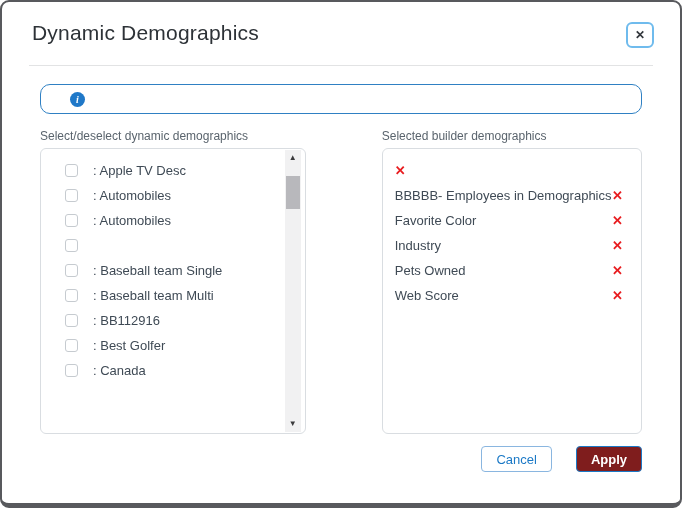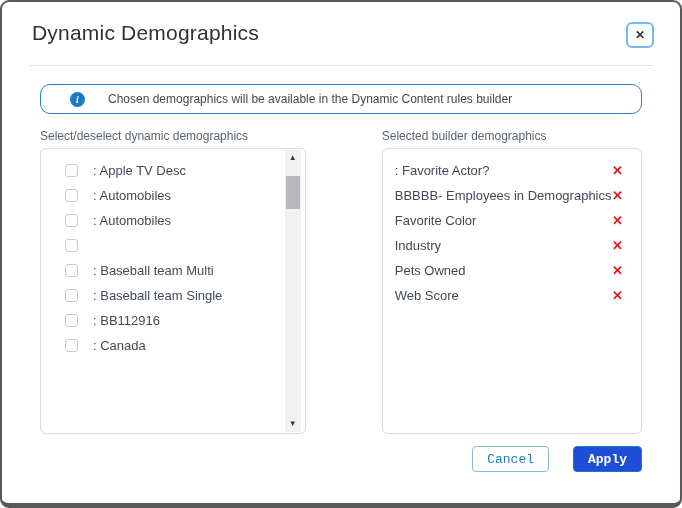--- a/index.html
+++ b/index.html
@@ -88,42 +88,41 @@
     background: #b8b8bc; cursor: grab;
   }
 
   
   .footer {
     display: flex; justify-content: flex-end; align-items: center;
     margin: 12px 38px 0 0; gap: 24px;
   }
   .btn {
     height: 26px; padding: 0 14px; font-size: 13px; border-radius: 4px;
-    cursor: pointer; font-family: Liberation Mono, monospace;
+    cursor: pointer; font-family: Liberation Sans, sans-serif;
   }
   .btn-cancel { background: #fff; color: #1b79c6; border: 1px solid #8ab6e0; }
-  .btn-apply  { background: #1d4ed8; color: #fff; font-weight: 700; border: 1px solid #1b79c6; }
+  .btn-apply  { background: #7f1d1d; color: #fff; font-weight: 700; border: 1px solid #1b79c6; }
 </style>
 </head>
 <body>
 
 <div class="modal">
 
   <div class="header">
     <div class="title">Dynamic Demographics</div>
     <button class="close-btn">
       <span>✕</span>
     </button>
   </div>
 
   <hr class="divider">
 
   <div class="banner">
     <span class="info-icon">i</span>
-    <span class="banner-text">Chosen demographics will be available in the Dynamic Content rules builder</span>
   </div>
 
   <div class="panels">
 
     <div class="panel-left">
       <div class="panel-label">Select/deselect dynamic demographics</div>
       <div class="listbox">
         <div class="rows-available" id="available-rows">
   <div class="row">
     <span class="checkbox"></span>
@@ -139,55 +138,58 @@
     <span class="checkbox"></span>
     <span class="row-label">: Automobiles</span>
   </div>
 
   <div class="row">
     <span class="checkbox"></span>
   </div>
 
   <div class="row">
     <span class="checkbox"></span>
+    <span class="row-label">: Baseball team Single</span>
+  </div>
+
+  <div class="row">
+    <span class="checkbox"></span>
     <span class="row-label">: Baseball team Multi</span>
   </div>
 
   <div class="row">
     <span class="checkbox"></span>
-    <span class="row-label">: Baseball team Single</span>
-  </div>
-
-  <div class="row">
-    <span class="checkbox"></span>
     <span class="row-label">: BB112916</span>
   </div>
 
 
+  <div class="row">
+    <span class="checkbox"></span>
+    <span class="row-label">: Best Golfer</span>
+  </div>
 
 
   <div class="row">
     <span class="checkbox"></span>
     <span class="row-label">: Canada</span>
   </div>
 </div>
         <div class="scrollbar">
           <div class="scroll-arrow">▲</div>
           <div class="scroll-thumb"></div>
           <div class="scroll-arrow scroll-down">▼</div>
         </div>
       </div>
     </div>
 
     <div class="panel-right">
       <div class="panel-label">Selected builder demographics</div>
       <div class="listbox">
         <div class="rows-selected" id="selected-rows">
   <div class="row row-selected">
-    <span class="row-label">: Favorite Actor?</span>
     <span class="remove">✕</span>
   </div>
 
   <div class="row row-selected">
     <span class="row-label">BBBBB- Employees in Demographics</span>
     <span class="remove">✕</span>
   </div>
 
   <div class="row row-selected">
     <span class="row-label">Favorite Color</span>

